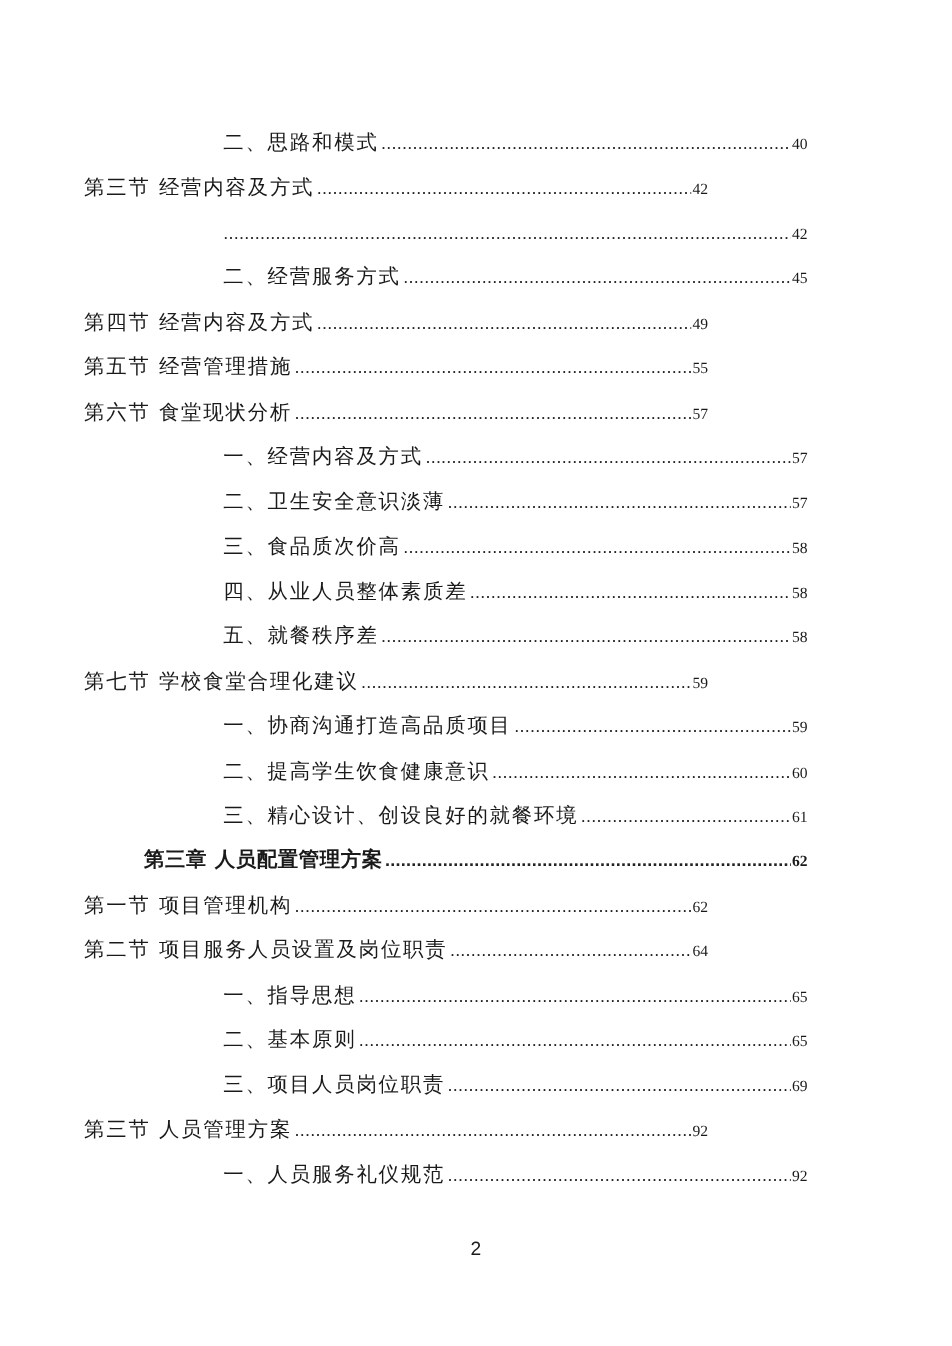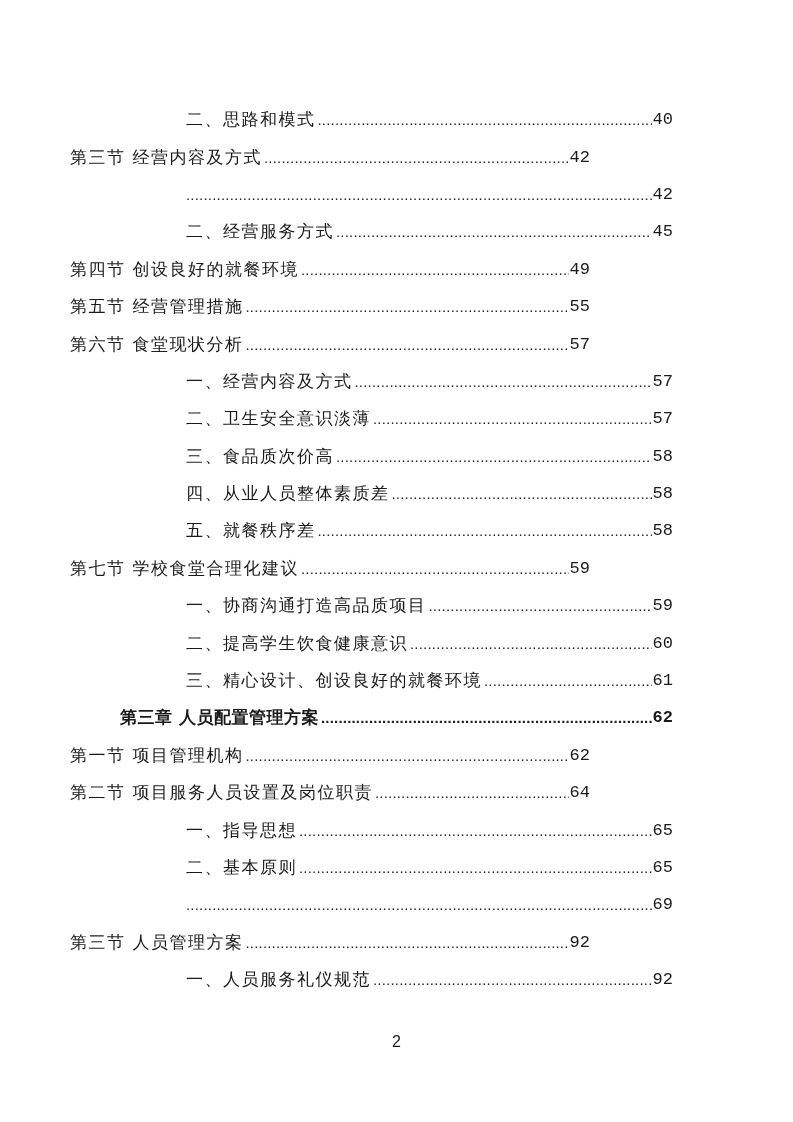--- a/index.html
+++ b/index.html
@@ -4,21 +4,21 @@
 <style>
   html, body { margin: 0; padding: 0; background: #ffffff; }
   body { width: 793px; height: 1122px; position: relative; overflow: hidden;
          font-family: "DejaVu Sans", "Liberation Sans", sans-serif; color: #1a1a1a; }
   .toc { position: absolute; left: 0; top: 101px; width: 727px; }
   .toc-row { position: relative; height: 37.4px; display: flex; align-items: center;
              font-size: 17px; line-height: 37px; }
   .toc-row .label { white-space: nowrap; padding-right: 2px; letter-spacing: 1.5px; }
   .toc-row .leader { flex: 1; overflow: hidden; white-space: nowrap; height: 37px;
                      font-family: "Liberation Sans", sans-serif; font-size: 15px; color: #222; letter-spacing: 0.2px; }
-  .toc-row .page { white-space: nowrap; font-family: Liberation Mono, monospace; font-size: 17px; padding-left: 1px; }
+  .toc-row .page { white-space: nowrap; font-family: Liberation Serif, serif; font-size: 13px; padding-left: 1px; }
   .lvl-3 { margin-left: 186px; width: 487px; }
   .lvl-2 { margin-left: 70px; width: 520px; }
   .lvl-1 { margin-left: 120px; width: 553px; font-weight: bold; }
   .lvl-1 .label { letter-spacing: 0.5px; }
   .lvl-1 .page { font-weight: bold; }
   .page-number { position: absolute; top: 1033px; left: 0; width: 793px; text-align: center;
                  font-family: "Liberation Sans", sans-serif; font-size: 16px; color: #1a1a1a; }
 </style>
 </head>
 <body>
@@ -37,21 +37,21 @@
   <div class="toc-row lvl-3">
       <span class="leader">........................................................................................................................................................................................................</span>
       <span class="page">42</span>
     </div>
   <div class="toc-row lvl-3">
       <span class="label">二、经营服务方式</span>
       <span class="leader">........................................................................................................................................................................................................</span>
       <span class="page">45</span>
     </div>
   <div class="toc-row lvl-2">
-      <span class="label">第四节  创设良好的就餐环境</span>
+      <span class="label">第四节  经营内容及方式</span>
       <span class="leader">........................................................................................................................................................................................................</span>
       <span class="page">49</span>
     </div>
   <div class="toc-row lvl-2">
       <span class="label">第五节  经营管理措施</span>
       <span class="leader">........................................................................................................................................................................................................</span>
       <span class="page">55</span>
     </div>
   <div class="toc-row lvl-2">
       <span class="label">第六节  食堂现状分析</span>
@@ -122,20 +122,21 @@
       <span class="label">一、指导思想</span>
       <span class="leader">........................................................................................................................................................................................................</span>
       <span class="page">65</span>
     </div>
   <div class="toc-row lvl-3">
       <span class="label">二、基本原则</span>
       <span class="leader">........................................................................................................................................................................................................</span>
       <span class="page">65</span>
     </div>
   <div class="toc-row lvl-3">
+      <span class="label">三、项目人员岗位职责</span>
       <span class="leader">........................................................................................................................................................................................................</span>
       <span class="page">69</span>
     </div>
   <div class="toc-row lvl-2">
       <span class="label">第三节  人员管理方案</span>
       <span class="leader">........................................................................................................................................................................................................</span>
       <span class="page">92</span>
     </div>
   <div class="toc-row lvl-3">
       <span class="label">一、人员服务礼仪规范</span>

